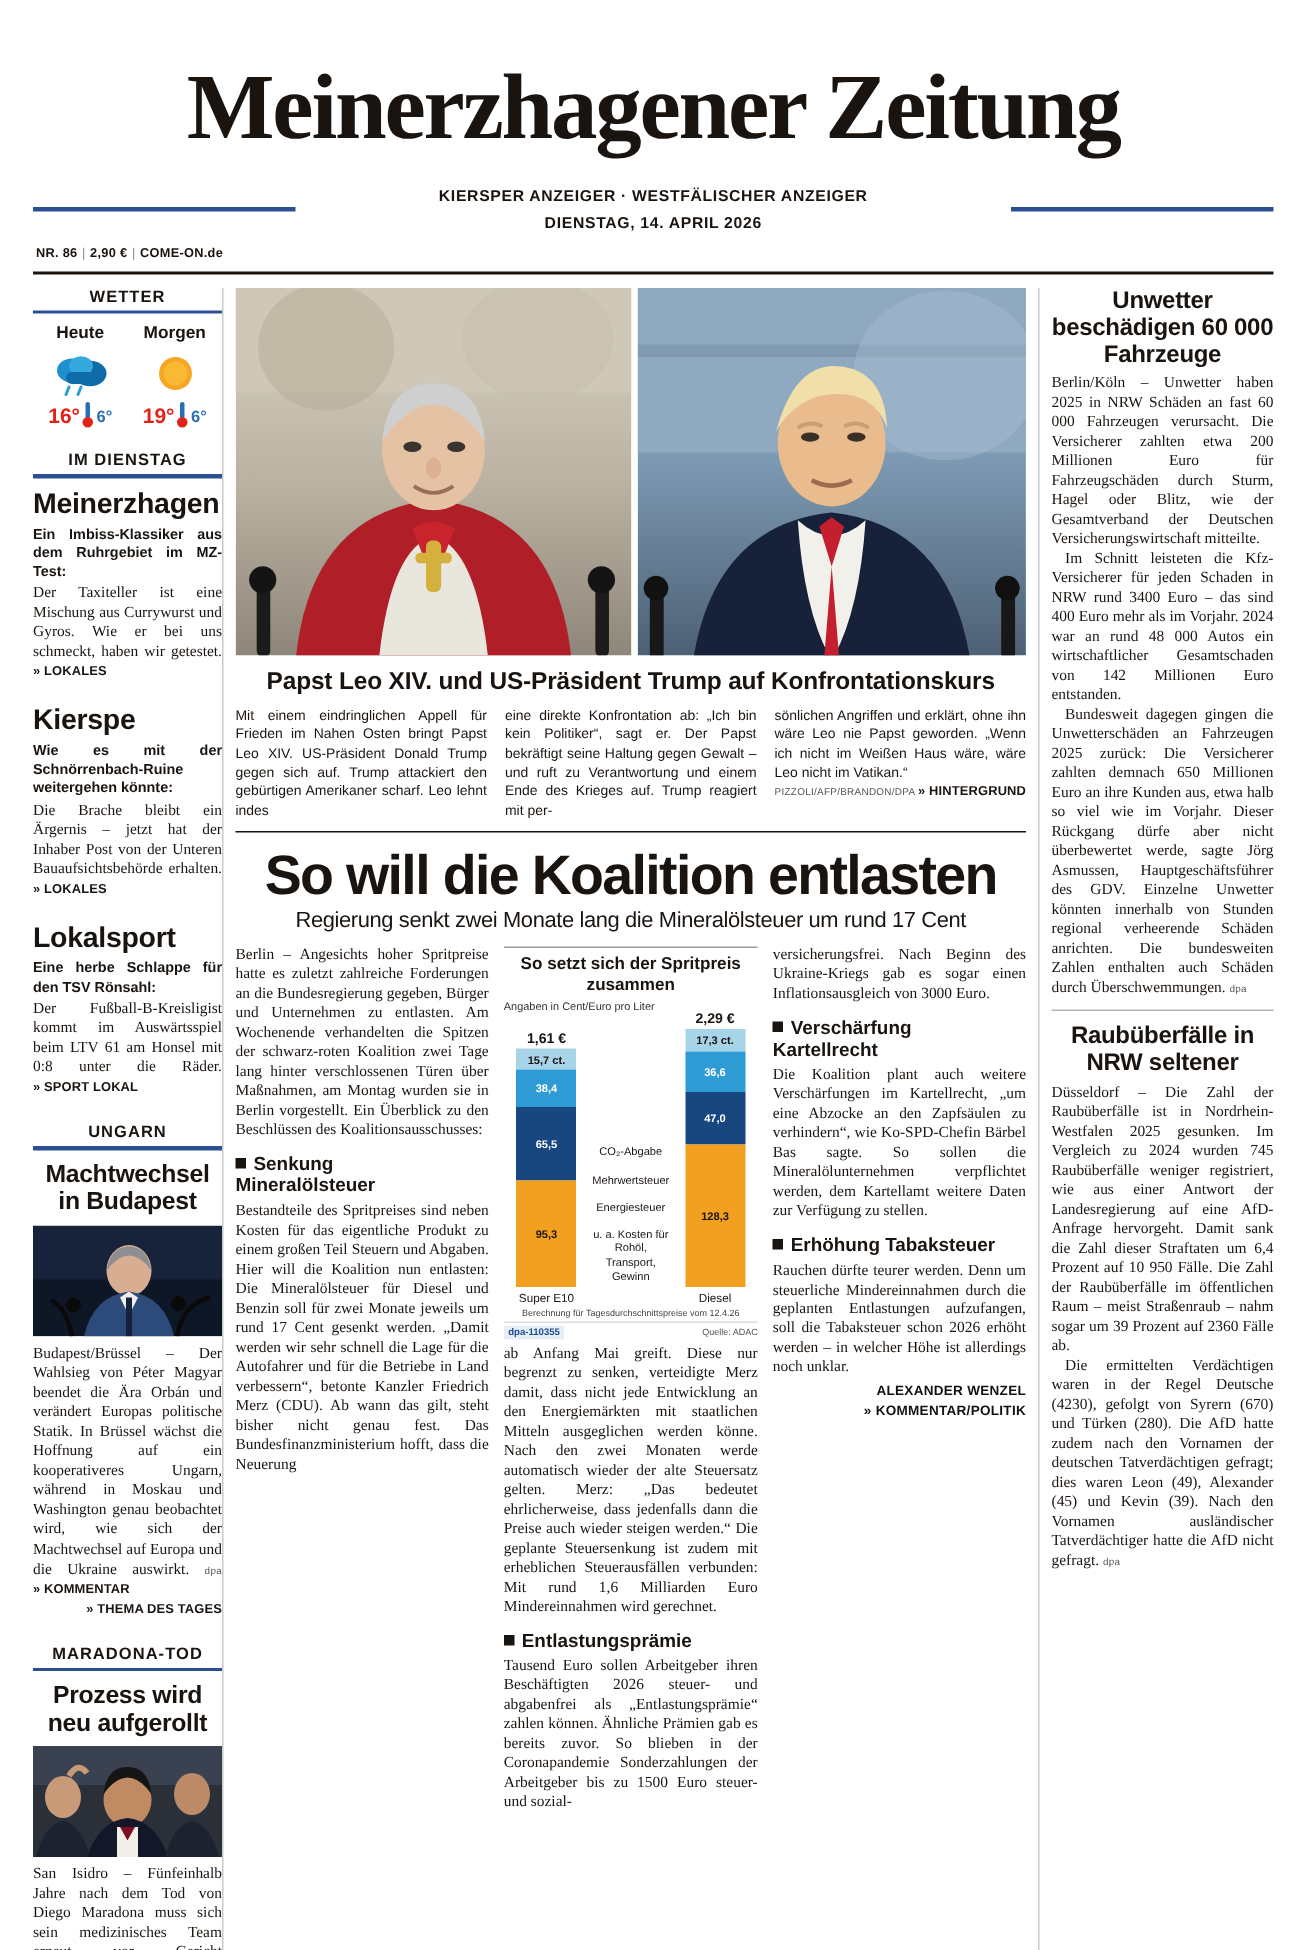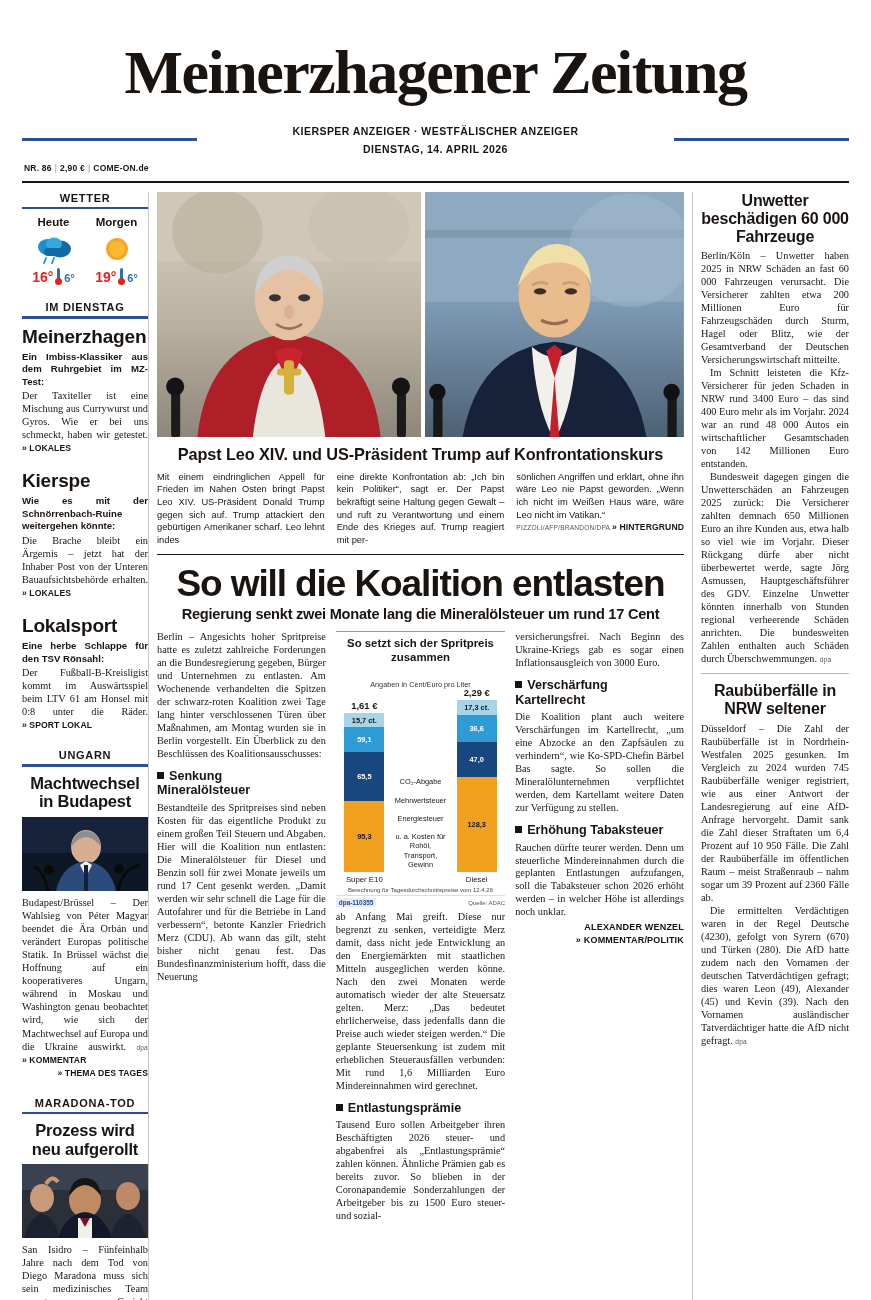--- a/index.html
+++ b/index.html
@@ -141,21 +141,21 @@
   .hr-thin{height:1px;background:#b5b5b5;margin:8px 0;}
 
   
   .lead-head{
     font-family:"Liberation Sans", sans-serif;
     font-weight:700;font-size:37px;color:#1a1410;
     text-align:center;letter-spacing:-1.1px;margin:10px 0 4px 0;line-height:1;
   }
   .lead-sub{
     font-family:"Liberation Sans", sans-serif;
-    font-weight:700;font-size:14.6px;color:#1a1410;text-align:center;
+    font-weight:400;font-size:14.6px;color:#1a1410;text-align:center;
     letter-spacing:-.25px;margin-bottom:9px;
   }
   .lead-cols{display:flex;gap:10px;}
   .lead-col{flex:1;}
   .body-txt{
     font-size:10.3px;line-height:1.26;text-align:justify;color:#1a1410;
     hyphens:auto;
   }
   .body-txt p{margin:0;text-indent:9px;}
   .body-txt p.first{text-indent:0;}
@@ -174,21 +174,21 @@
   .info-box{
     border-top:1.4px solid #9a9a9a;border-bottom:0;
     padding-top:5px;margin-bottom:4px;background:#fff;
   }
   .info-title{
     font-family:"Liberation Sans", sans-serif;
     font-weight:700;font-size:11.4px;text-align:center;line-height:1.18;color:#1a1410;
   }
   .info-sub{
     font-family:"Liberation Sans", sans-serif;
-    font-size:7.3px;text-align:center;color:#333;margin-top:16px;margin-bottom:5px;
+    font-size:7.3px;color:#333;margin-top:2px;margin-bottom:5px;
   }
   .chart{display:flex;align-items:flex-end;justify-content:space-between;gap:2px;height:190px;}
   .bar-wrap{width:57px;display:flex;flex-direction:column;align-items:center;}
   .bar-total{
     font-family:"Liberation Sans", sans-serif;
     font-weight:700;font-size:9.4px;color:#1a1410;margin-bottom:2px;
   }
   .bar{width:40px;display:flex;flex-direction:column;}
   .seg{
     display:flex;align-items:center;justify-content:center;
@@ -486,21 +486,21 @@
           <div class="info-box">
             <div class="info-title">So setzt sich der Spritpreis zusammen</div>
             <div class="info-sub">Angaben in Cent/Euro pro Liter</div>
 
             <div class="chart">
 
               <div class="bar-wrap">
                 <div class="bar-total">1,61 €</div>
                 <div class="bar">
                   <div class="seg dark" style="height:14px;background:#a8d4ea;">15,7 ct.</div>
-                  <div class="seg" style="height:25px;background:#2e9bd4;">59,1</div>
+                  <div class="seg" style="height:25px;background:#2e9bd4;">38,4</div>
                   <div class="seg" style="height:49px;background:#17477e;">65,5</div>
                   <div class="seg dark" style="height:71px;background:#f2a01f;">95,3</div>
                 </div>
                 <div class="bar-label">Super E10</div>
               </div>
 
               <div class="legend">
                 <div>CO₂-Abgabe</div>
                 <div>Mehrwertsteuer</div>
                 <div>Energiesteuer</div>

